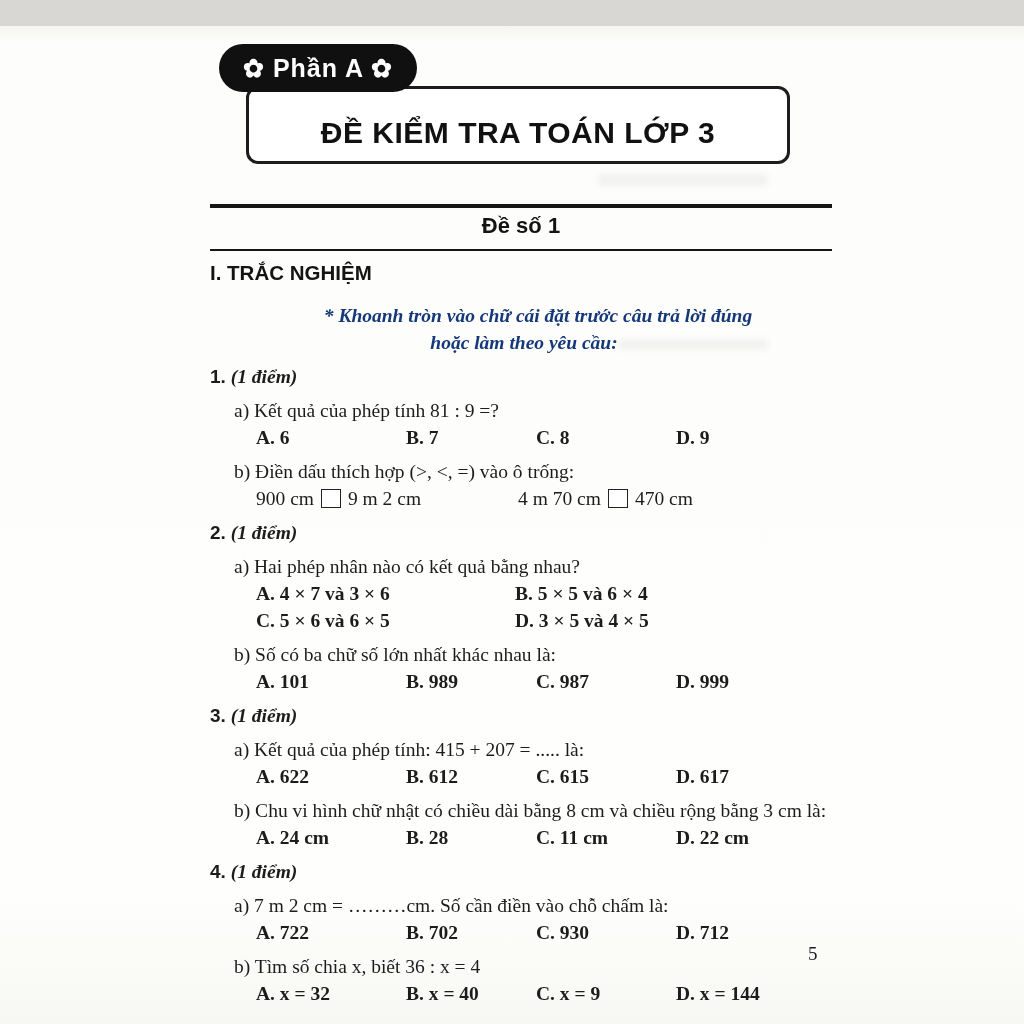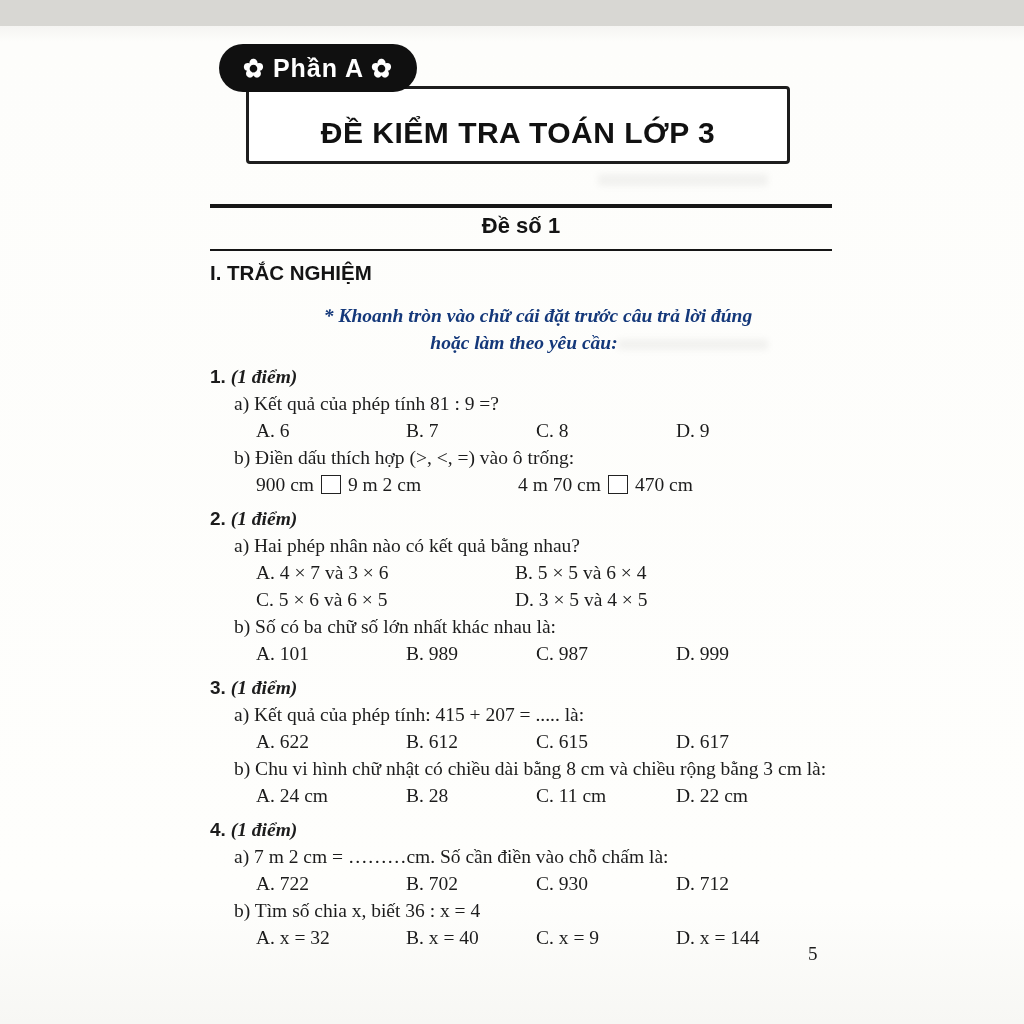--- a/index.html
+++ b/index.html
@@ -29,21 +29,21 @@
 
   .badge {
     position: absolute; left: 219px; top: 44px; height: 48px;
     padding: 0 24px; background: #101010; color: #ffffff;
     border-radius: 26px; z-index: 3;
     font-family: "Liberation Sans", sans-serif; font-weight: bold;
     font-size: 25px; line-height: 48px; letter-spacing: 1px;
   }
   .title-box {
     position: absolute; left: 246px; top: 86px; width: 544px; height: 78px;
-    border: 3px solid #1d1d1d; border-radius: 4px; background: #ffffff;
+    border: 3px solid #1d1d1d; border-radius: 12px; background: #ffffff;
     z-index: 2; display: flex; align-items: center; justify-content: center;
     padding-top: 16px;
   }
   .title {
     font-family: "Liberation Sans", sans-serif; font-weight: bold;
     font-size: 30px; letter-spacing: 0.5px; color: #111111;
   }
 
   .rule { position: absolute; left: 210px; width: 622px; background: #161616; }
   .rule-top { top: 204px; height: 4px; }
@@ -68,22 +68,22 @@
   }
   .instruction .l1 { padding-left: 28px; white-space: nowrap; }
 
   .question { margin-top: 7px; }
   .line { line-height: 27px; white-space: nowrap; }
   .q-num {
     font-family: "Liberation Sans", sans-serif; font-weight: bold;
     font-size: 19px;
   }
   .q-points { font-style: italic; font-weight: bold; }
-  .q-line { padding-left: 24px; }
-  .opt-row { display: flex; padding-left: 46px; }
+  .q-line { padding-left: 24px; margin-top: 7px; }
+  .opt-row { display: flex; padding-left: 46px; font-weight: bold; }
   .opt-row .c1 { width: 129px; }
   .opt-row .c2 { width: 130px; margin-left: 21px; }
   .opt-row .c3 { width: 140px; }
   .opt-row.two .cw { width: 259px; }
   .fill-row { display: flex; padding-left: 46px; }
   .fill-row .f1 { width: 262px; }
   .blank-box {
     display: inline-block; width: 20px; height: 19px;
     border: 1.6px solid #222222; margin: 0 7px; vertical-align: -3px;
     background: #ffffff;

